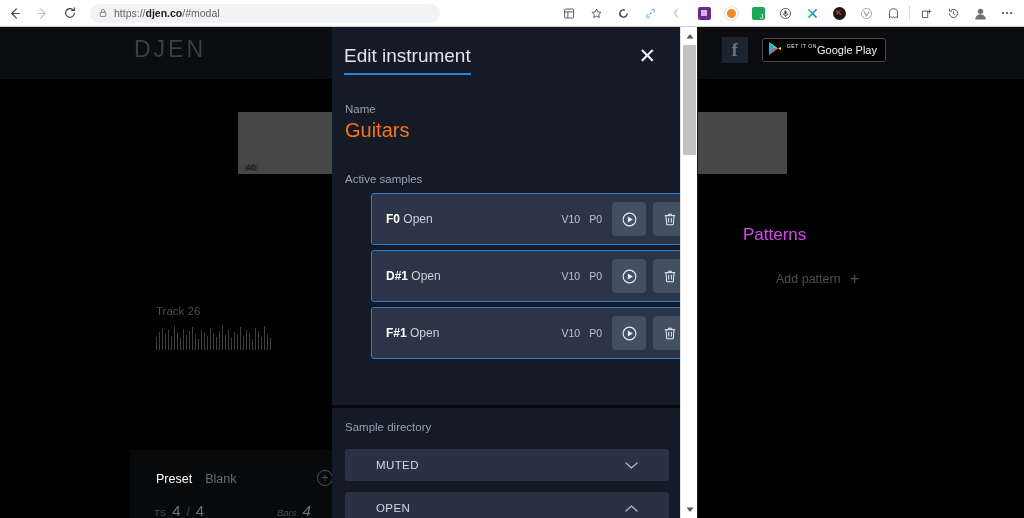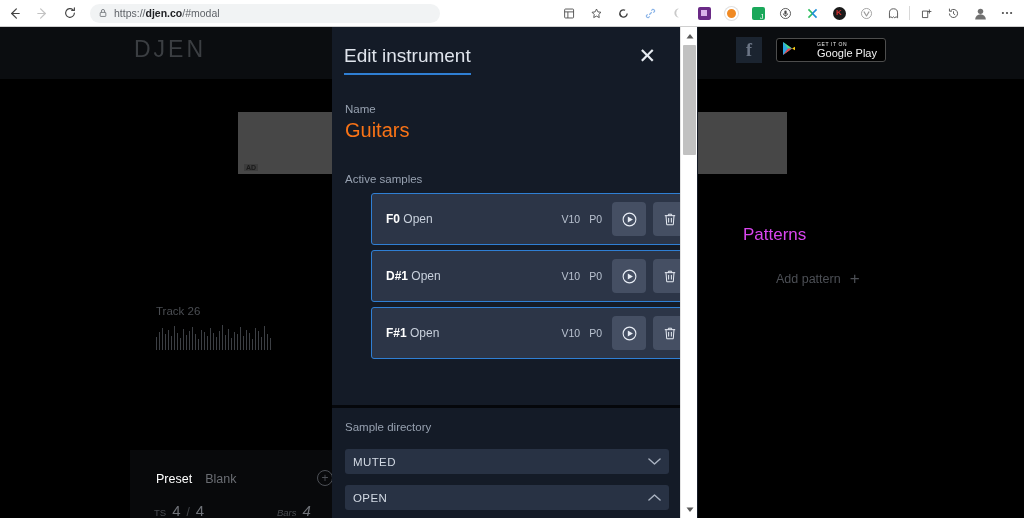--- a/index.html
+++ b/index.html
@@ -90,21 +90,21 @@
     display: flex; align-items: center; justify-content: center;
     color: #6b7585; font-size: 18px; font-weight: 700;
     font-family: "Liberation Serif", serif;
   }
   #gp-badge {
     height: 24px; padding: 2px 8px 2px 5px;
     background: #000; border: 1px solid #4d4d4d;
     border-radius: 3px;
     display: flex; align-items: center; gap: 5px;
   }
-  #gp-text-wrap { display: flex; flex-direction: column; line-height: 1; margin-left: 16px; }
+  #gp-text-wrap { display: flex; flex-direction: row; line-height: 1; }
   #gp-small { font-size: 5px; color: #e8e8e8; letter-spacing: .6px; }
   #gp-big { font-size: 11px; color: #f2f2f2; margin-top: 1px; }
 
   .placeholder-box {
     position: absolute;
     background: #474747;
   }
   #ph-1 { left: 238px; top: 85px; width: 265px; height: 62px; }
   #ph-2 { left: 522px; top: 85px; width: 265px; height: 62px; }
   #ph-badge {
@@ -249,26 +249,26 @@
     width: 348px; height: 3px;
     background: #05070b;
   }
   #dir-label { position: absolute; left: 13px; top: 394px; }
 
   #dir-list {
     position: absolute; left: 13px; top: 422px;
     width: 324px;
   }
   .dir-row {
-    height: 25px;
+    height: 32px;
     margin-bottom: 11px;
     background: #283244;
     border-radius: 3px;
     display: flex; align-items: center;
-    padding: 0 8px;
+    padding: 0 31px;
   }
   .dir-name {
     font-size: 11.5px; color: #d3dae4; letter-spacing: .4px;
   }
   .dir-chev {
     margin-left: auto; color: #aab3c1;
   }
   .dir-chev svg { display: block; }
 
   

